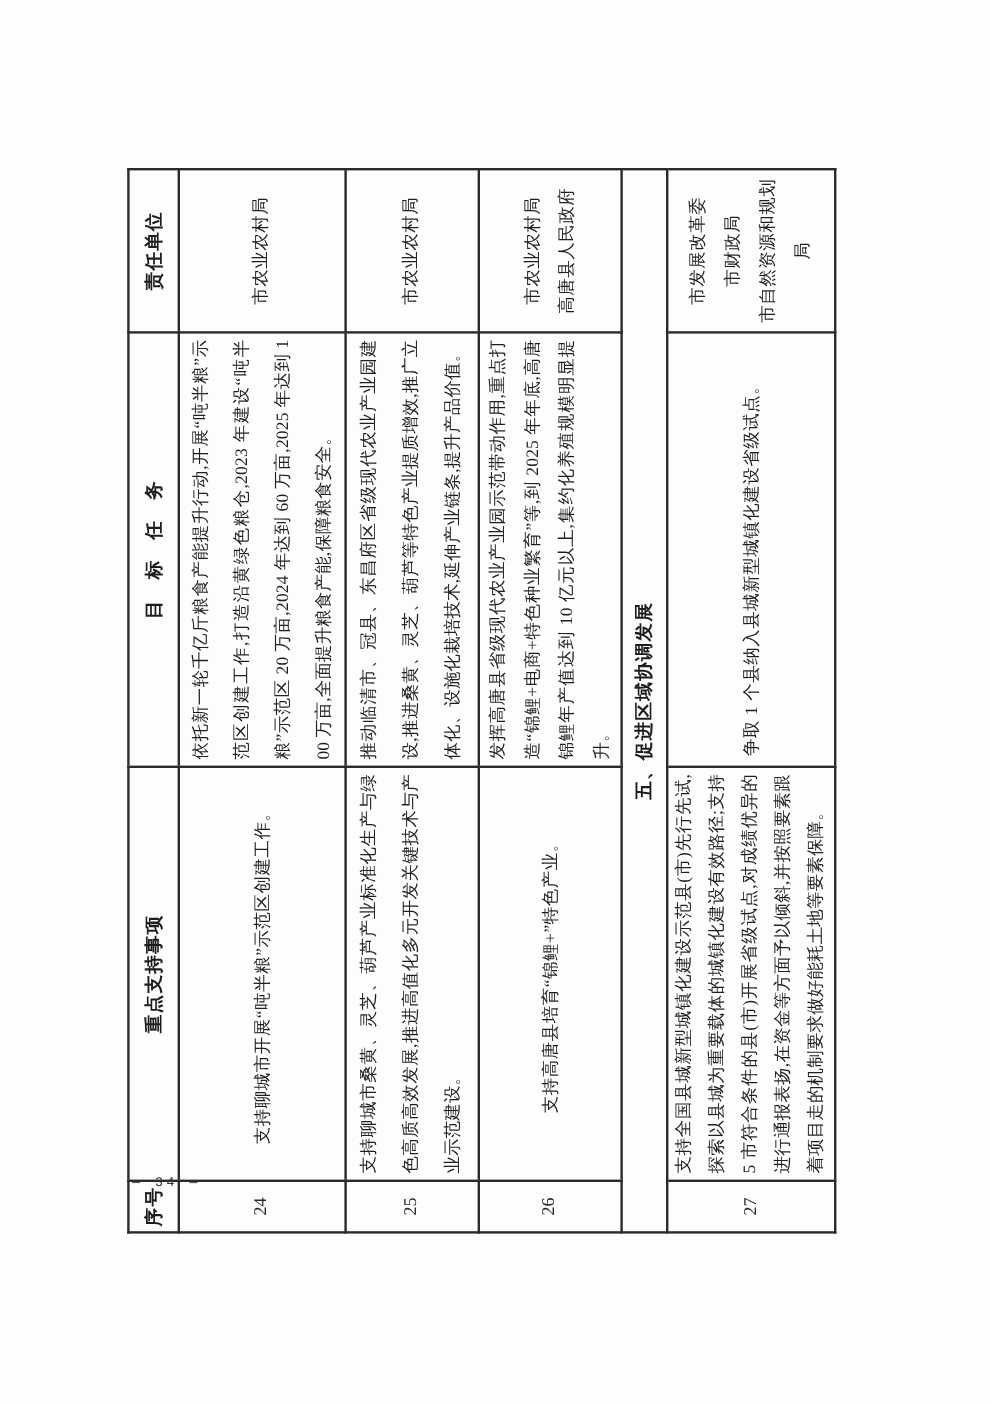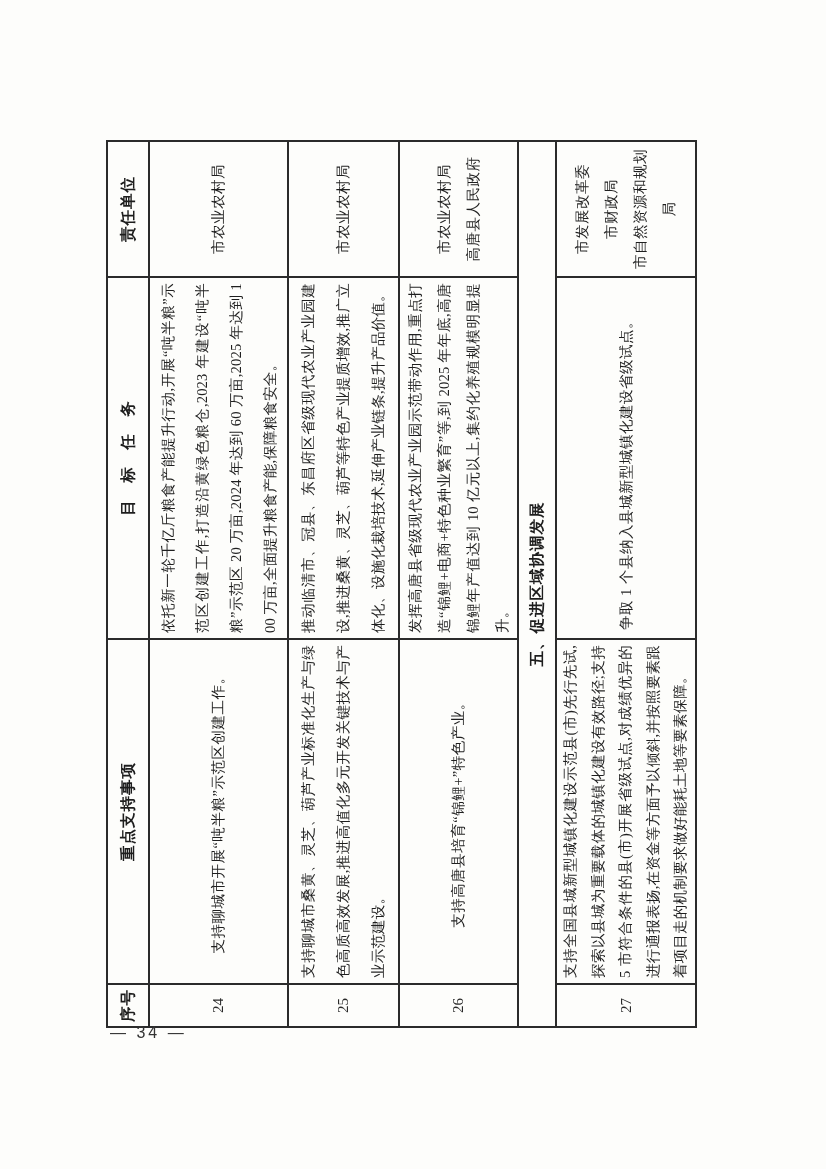--- a/index.html
+++ b/index.html
@@ -53,23 +53,23 @@
   .lh27{line-height:27.5px;}
   .center-line{text-align:center;font-size:14.5px;color:#1f1f1f;letter-spacing:0.5px;padding:0 4px;}
   .left-line{text-align:left;font-size:14.5px;color:#1f1f1f;letter-spacing:0.5px;padding:0 8px;}
   .unit-cell{text-align:center;font-size:14.5px;color:#1f1f1f;line-height:29px;letter-spacing:0.5px;}
   .sec-cell{
     text-align:center;font-weight:bold;font-size:15.5px;color:#1d1d1d;
     font-family:"Liberation Sans","DejaVu Sans",sans-serif;
     letter-spacing:1px;
   }
   .page-number{
-    position:absolute;left:110px;top:1024px;
-    font-size:16px;letter-spacing:3px;color:#333;
-    font-family:Liberation Sans, sans-serif;
+    position:absolute;left:110px;top:980px;
+    font-size:11px;letter-spacing:3px;color:#333;
+    font-family:Liberation Mono, monospace;
   }
 </style>
 </head>
 <body>
 
 <div class="page">
 
   <div class="table-wrap">
     <table class="sched">
       <colgroup>

